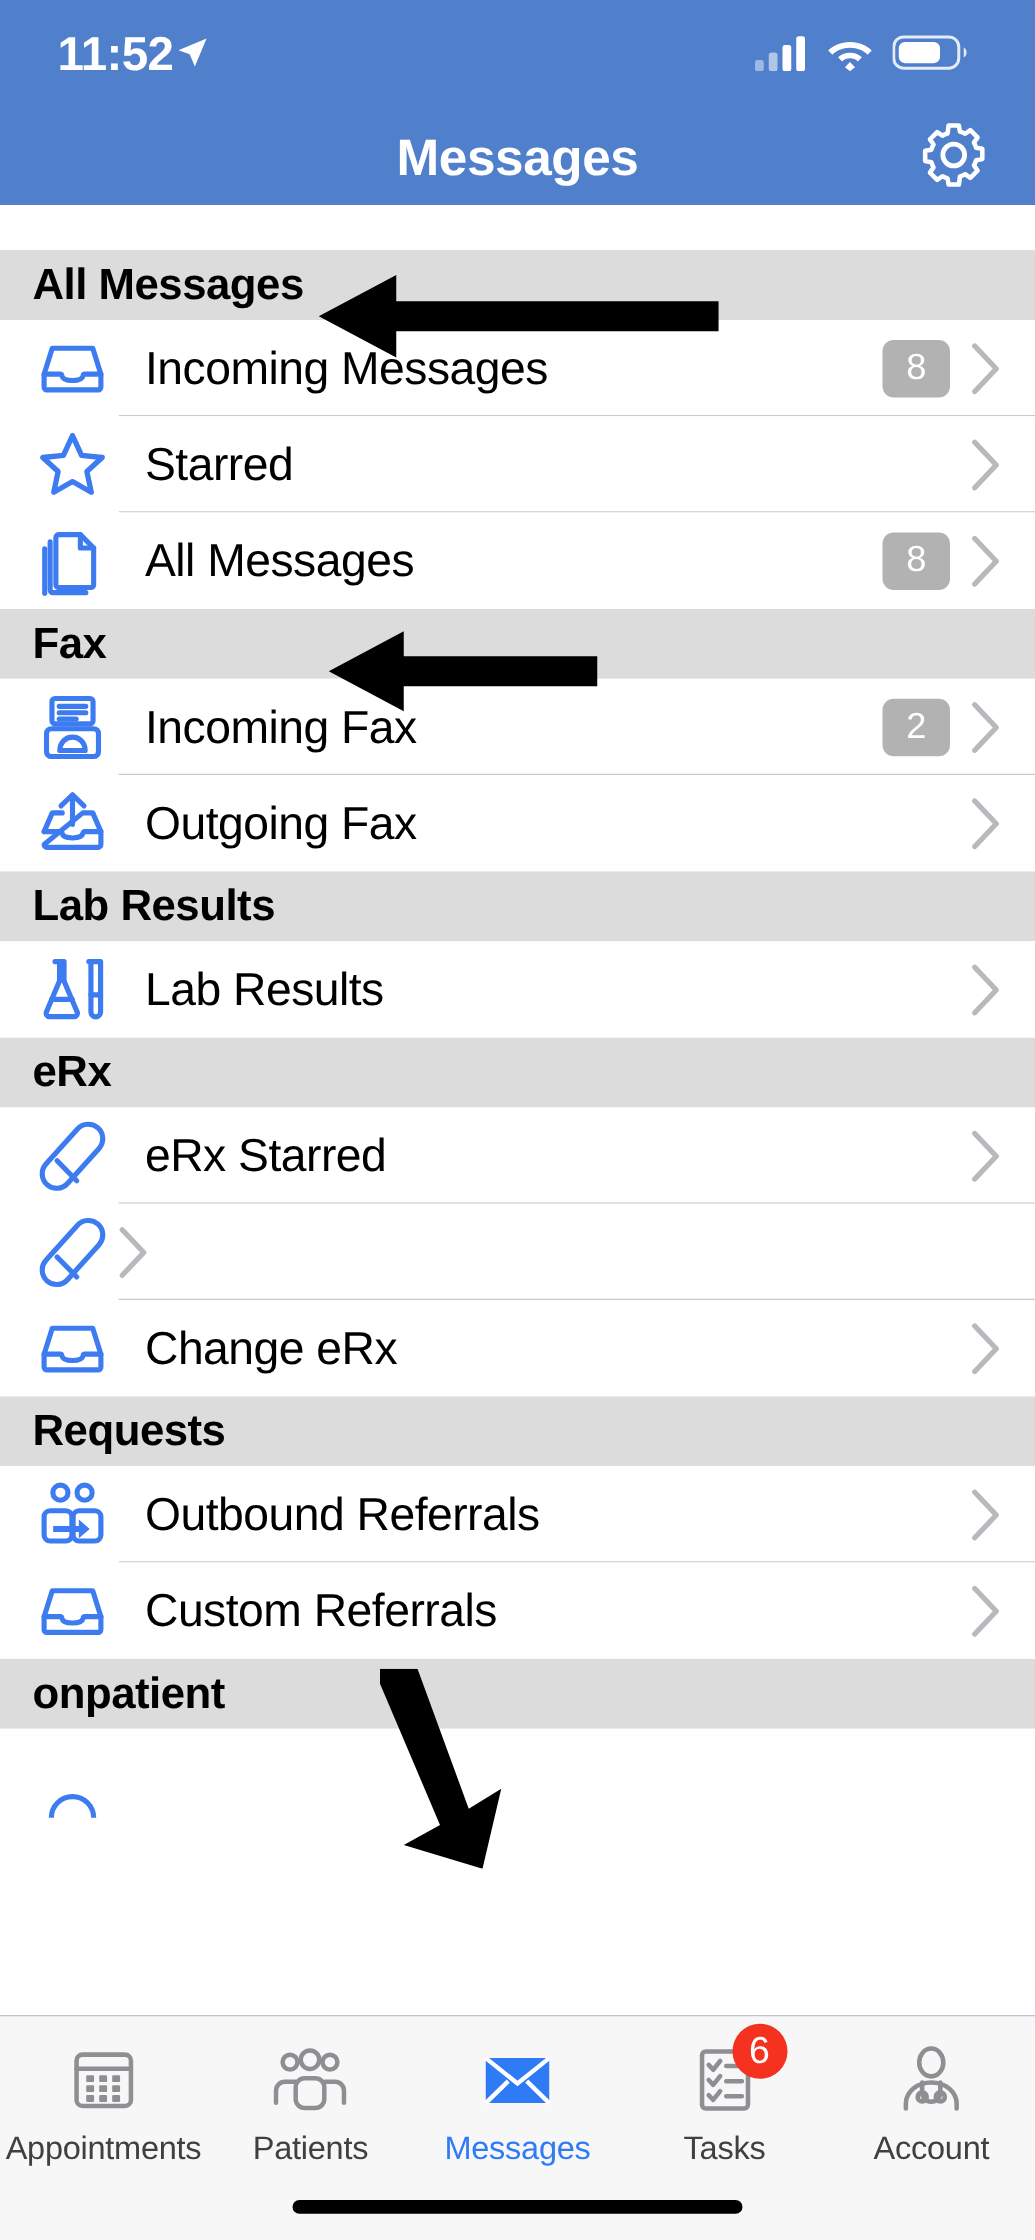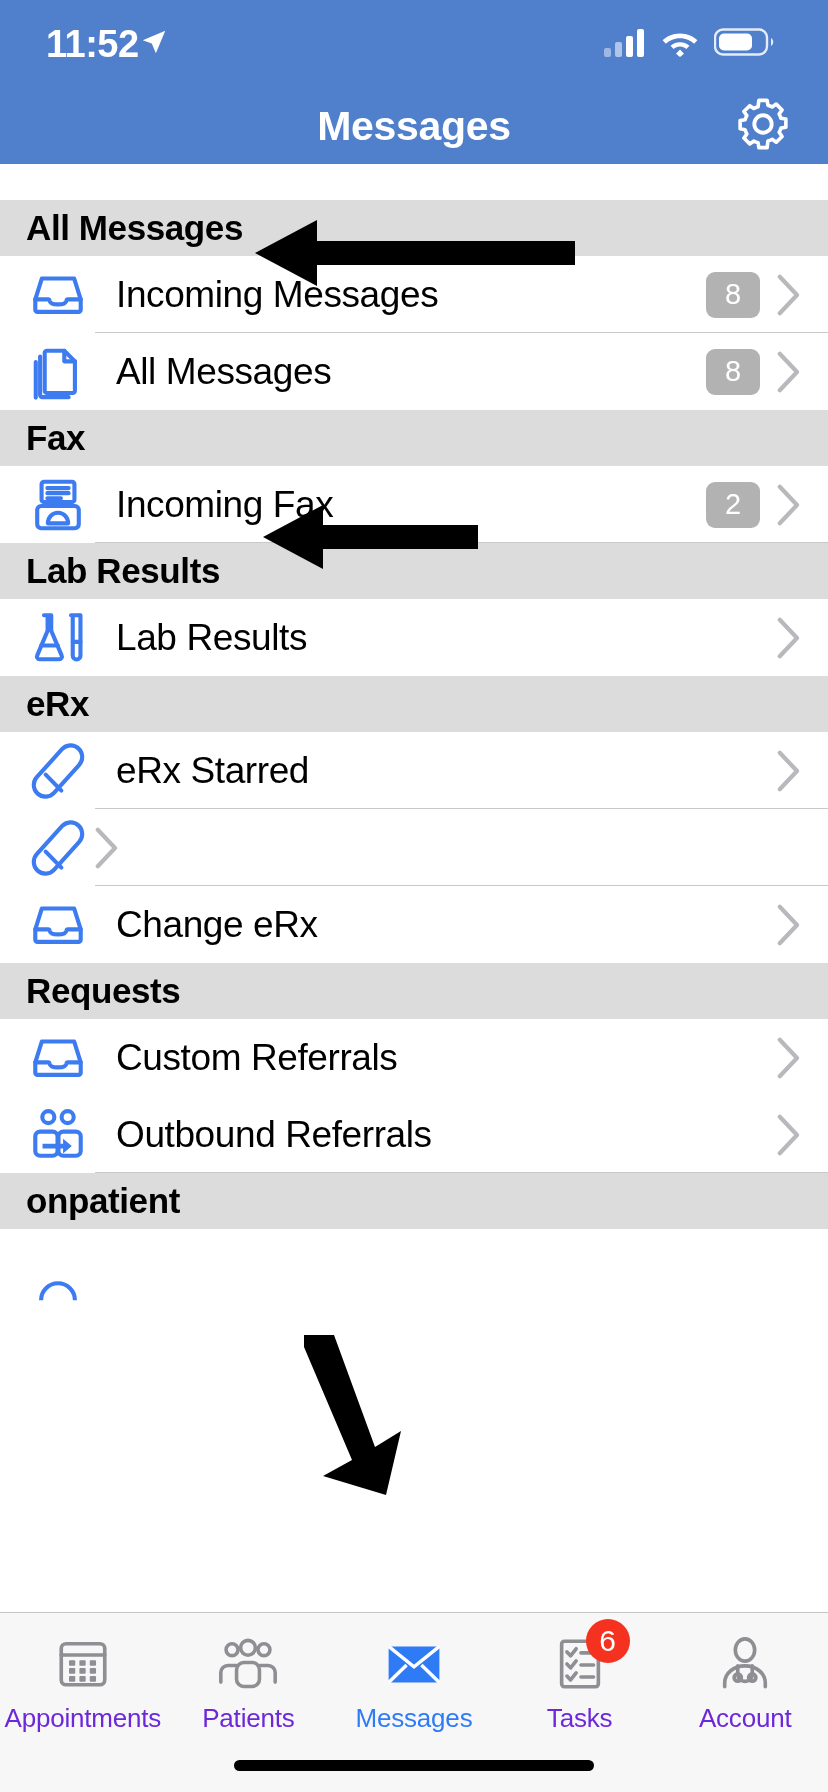--- a/index.html
+++ b/index.html
@@ -65,21 +65,21 @@
   .tabbar {
     position:absolute; left:0; bottom:0; width:828px; height:180px;
     background:#f7f7f8; border-top:1px solid #c4c4c6;
     display:flex; align-items:flex-start;
   }
   .tab {
     flex:1 1 0; display:flex; flex-direction:column; align-items:center;
     padding-top:19px; position:relative;
   }
   .tab .ticon { height:64px; display:flex; align-items:center; justify-content:center; position:relative; }
-  .tab .tlabel { font-size:26px; color:#6d28d9; margin-top:7px; letter-spacing:-0.2px; }
+  .tab .tlabel { font-size:26px; color:#404040; margin-top:7px; letter-spacing:-0.2px; }
   .tab.active .tlabel { color:#2f7bf6; }
   .tab-badge {
     position:absolute; top:6px; left:50%; margin-left:6px;
     min-width:44px; height:44px; border-radius:22px; background:#f4321f;
     color:#fff; font-size:30px; display:flex; align-items:center; justify-content:center;
     padding:0 8px;
   }
   .home-indicator {
     position:absolute; bottom:21px; left:50%; transform:translateX(-50%);
     width:360px; height:11px; border-radius:6px; background:#000;
@@ -155,20 +155,34 @@
         <div class="badge">8</div>
         <div class="chev">
           <svg width="24" height="42" viewBox="0 0 12 21">
             <path fill="none" stroke="#b8b8bd" stroke-width="2.1" stroke-linecap="round" stroke-linejoin="round" d="M1.4 1.4 L10 10.5 L1.4 19.6"></path>
           </svg>
         </div>
         <div class="sep"></div>
       </div>
       <div class="row">
         <div class="icon">
+          <svg width="60" height="60" viewBox="0 0 24 24">
+            <path fill="none" stroke="#3d7bf0" stroke-width="1.7" stroke-linejoin="round" stroke-linecap="round" d="M12 2.6 l2.9 6.3 6.6.7 -4.9 4.5 1.4 6.6 -6-3.4 -6 3.4 1.4-6.6 -4.9-4.5 6.6-.7 Z"></path>
+          </svg>
+        </div>
+        <div class="label">Starred</div>
+        <div class="chev">
+          <svg width="24" height="42" viewBox="0 0 12 21">
+            <path fill="none" stroke="#b8b8bd" stroke-width="2.1" stroke-linecap="round" stroke-linejoin="round" d="M1.4 1.4 L10 10.5 L1.4 19.6"></path>
+          </svg>
+        </div>
+        <div class="sep"></div>
+      </div>
+      <div class="row">
+        <div class="icon">
           <svg width="58" height="58" viewBox="0 0 24 24">
             <path fill="none" stroke="#3d7bf0" stroke-width="1.7" stroke-linejoin="round" stroke-linecap="round" d="M7.4 3.2 h7.2 l4.4 4.4 v12.2 a0.9 0.9 0 0 1-.9.9 H7.4 a0.9 0.9 0 0 1-.9-.9 V4.1 a0.9 0.9 0 0 1 .9-.9 Z"></path>
             <path fill="none" stroke="#3d7bf0" stroke-width="1.7" stroke-linejoin="round" stroke-linecap="round" d="M14.6 3.2 v4.4 h4.4"></path>
             <path fill="none" stroke="#3d7bf0" stroke-width="1.7" stroke-linejoin="round" stroke-linecap="round" d="M4.6 5.6 V21.5 a0.9 0.9 0 0 0 .9.9 H16.4"></path>
             <path fill="none" stroke="#3d7bf0" stroke-width="1.7" stroke-linejoin="round" stroke-linecap="round" d="M2.8 7.9 V22.6"></path>
           </svg>
         </div>
         <div class="label">All Messages</div>
         <div class="badge">8</div>
         <div class="chev">
@@ -191,20 +205,35 @@
         </div>
         <div class="label">Incoming Fax</div>
         <div class="badge">2</div>
         <div class="chev">
           <svg width="24" height="42" viewBox="0 0 12 21">
             <path fill="none" stroke="#b8b8bd" stroke-width="2.1" stroke-linecap="round" stroke-linejoin="round" d="M1.4 1.4 L10 10.5 L1.4 19.6"></path>
           </svg>
         </div>
         <div class="sep"></div>
       </div>
+      <div class="row">
+        <div class="icon">
+          <svg width="58" height="58" viewBox="0 0 24 24">
+            <path fill="none" stroke="#3d7bf0" stroke-width="1.7" stroke-linejoin="round" stroke-linecap="round" d="M2.6 14.6 L5.3 8.4 h3.3 M15.4 8.4 h3.3 l2.7 6.2 v4.3 a0.9 0.9 0 0 1-.9.9 H3.5 a0.9 0.9 0 0 1-.9-.9 Z"></path>
+            <path fill="none" stroke="#3d7bf0" stroke-width="1.7" stroke-linejoin="round" stroke-linecap="round" d="M2.6 14.6 h5.3 a0.6 0.6 0 0 1 .6.5 c.2 1 1.3 1.6 3.5 1.6 s3.3-.6 3.5-1.6 a0.6 0.6 0 0 1 .6-.5 h5.3"></path>
+            <path fill="none" stroke="#3d7bf0" stroke-width="1.7" stroke-linejoin="round" stroke-linecap="round" d="M12 12.2 V2.4 M8.2 6.1 L12 2.4 l3.8 3.7"></path>
+          </svg>
+        </div>
+        <div class="label">Outgoing Fax</div>
+        <div class="chev">
+          <svg width="24" height="42" viewBox="0 0 12 21">
+            <path fill="none" stroke="#b8b8bd" stroke-width="2.1" stroke-linecap="round" stroke-linejoin="round" d="M1.4 1.4 L10 10.5 L1.4 19.6"></path>
+          </svg>
+        </div>
+      </div>
       <div class="section-head">
         <span>Lab Results</span>
       </div>
       <div class="row">
         <div class="icon">
           <svg width="58" height="58" viewBox="0 0 24 24">
             <path fill="none" stroke="#3d7bf0" stroke-width="1.7" stroke-linejoin="round" stroke-linecap="round" d="M9.2 2.6 h-3 M7.7 2.6 V9 L3.4 19.2 a1.1 1.1 0 0 0 1 1.6 h8.1 a1.1 1.1 0 0 0 1-1.6 L9.2 9 V2.6"></path>
             <path fill="none" stroke="#3d7bf0" stroke-width="1.7" stroke-linejoin="round" stroke-linecap="round" d="M5.1 15.1 h6.8"></path>
             <path fill="none" stroke="#3d7bf0" stroke-width="1.7" stroke-linejoin="round" stroke-linecap="round" d="M17.4 2.6 h3.4 M18.1 2.6 V19.3 a1.6 1.6 0 0 0 3.2 0 V2.6"></path>
             <path fill="none" stroke="#3d7bf0" stroke-width="1.7" stroke-linejoin="round" stroke-linecap="round" d="M18.1 13.6 h3.2"></path>
@@ -258,52 +287,52 @@
         </div>
         <div class="label">Change eRx</div>
         <div class="chev">
           <svg width="24" height="42" viewBox="0 0 12 21">
             <path fill="none" stroke="#b8b8bd" stroke-width="2.1" stroke-linecap="round" stroke-linejoin="round" d="M1.4 1.4 L10 10.5 L1.4 19.6"></path>
           </svg>
         </div>
       </div>
       <div class="section-head">
         <span>Requests</span>
-      </div>
-      <div class="row">
-        <div class="icon">
-          <svg width="58" height="58" viewBox="0 0 24 24">
-            <path fill="none" stroke="#3d7bf0" stroke-width="1.7" stroke-linejoin="round" stroke-linecap="round" d="M2.6 13.8 L5.3 5.2 h13.4 l2.7 8.6 v4.3 a0.9 0.9 0 0 1-.9.9 H3.5 a0.9 0.9 0 0 1-.9-.9 Z"></path>
-            <path fill="none" stroke="#3d7bf0" stroke-width="1.7" stroke-linejoin="round" stroke-linecap="round" d="M2.6 13.8 h5.3 a0.6 0.6 0 0 1 .6.5 c.2 1 1.3 1.6 3.5 1.6 s3.3-.6 3.5-1.6 a0.6 0.6 0 0 1 .6-.5 h5.3"></path>
-          </svg>
-        </div>
-        <div class="label">Custom Referrals</div>
-        <div class="chev">
-          <svg width="24" height="42" viewBox="0 0 12 21">
-            <path fill="none" stroke="#b8b8bd" stroke-width="2.1" stroke-linecap="round" stroke-linejoin="round" d="M1.4 1.4 L10 10.5 L1.4 19.6"></path>
-          </svg>
-        </div>
       </div>
       <div class="row">
         <div class="icon">
           <svg width="58" height="58" viewBox="0 0 24 24">
             <circle fill="none" stroke="#3d7bf0" stroke-width="1.7" stroke-linejoin="round" stroke-linecap="round" cx="8" cy="4.6" r="2.5"></circle>
             <circle fill="none" stroke="#3d7bf0" stroke-width="1.7" stroke-linejoin="round" stroke-linecap="round" cx="16" cy="4.6" r="2.5"></circle>
             <rect fill="none" stroke="#3d7bf0" stroke-width="1.7" stroke-linejoin="round" stroke-linecap="round" x="2.6" y="10.6" width="9.2" height="10" rx="2"></rect>
             <rect fill="none" stroke="#3d7bf0" stroke-width="1.7" stroke-linejoin="round" stroke-linecap="round" x="12.2" y="10.6" width="9.2" height="10" rx="2"></rect>
             <path d="M5.6 15.6 h8.5 v-2.1 l3.6 3.1 -3.6 3.1 v-2.1 H5.6 Z" fill="#3d7bf0"></path>
           </svg>
         </div>
         <div class="label">Outbound Referrals</div>
         <div class="chev">
           <svg width="24" height="42" viewBox="0 0 12 21">
             <path fill="none" stroke="#b8b8bd" stroke-width="2.1" stroke-linecap="round" stroke-linejoin="round" d="M1.4 1.4 L10 10.5 L1.4 19.6"></path>
           </svg>
         </div>
         <div class="sep"></div>
+      </div>
+      <div class="row">
+        <div class="icon">
+          <svg width="58" height="58" viewBox="0 0 24 24">
+            <path fill="none" stroke="#3d7bf0" stroke-width="1.7" stroke-linejoin="round" stroke-linecap="round" d="M2.6 13.8 L5.3 5.2 h13.4 l2.7 8.6 v4.3 a0.9 0.9 0 0 1-.9.9 H3.5 a0.9 0.9 0 0 1-.9-.9 Z"></path>
+            <path fill="none" stroke="#3d7bf0" stroke-width="1.7" stroke-linejoin="round" stroke-linecap="round" d="M2.6 13.8 h5.3 a0.6 0.6 0 0 1 .6.5 c.2 1 1.3 1.6 3.5 1.6 s3.3-.6 3.5-1.6 a0.6 0.6 0 0 1 .6-.5 h5.3"></path>
+          </svg>
+        </div>
+        <div class="label">Custom Referrals</div>
+        <div class="chev">
+          <svg width="24" height="42" viewBox="0 0 12 21">
+            <path fill="none" stroke="#b8b8bd" stroke-width="2.1" stroke-linecap="round" stroke-linejoin="round" d="M1.4 1.4 L10 10.5 L1.4 19.6"></path>
+          </svg>
+        </div>
       </div>
       <div class="section-head">
         <span>onpatient</span>
       </div>
       <div class="row" style="height: 60px;">
         <div class="icon">
           <svg width="58" height="58" viewBox="0 0 24 24" style="margin-top:34px">
             <path fill="none" stroke="#3d7bf0" stroke-width="1.7" d="M5 22 a7 7 0 0 1 14 0"></path>
           </svg>
         </div>

